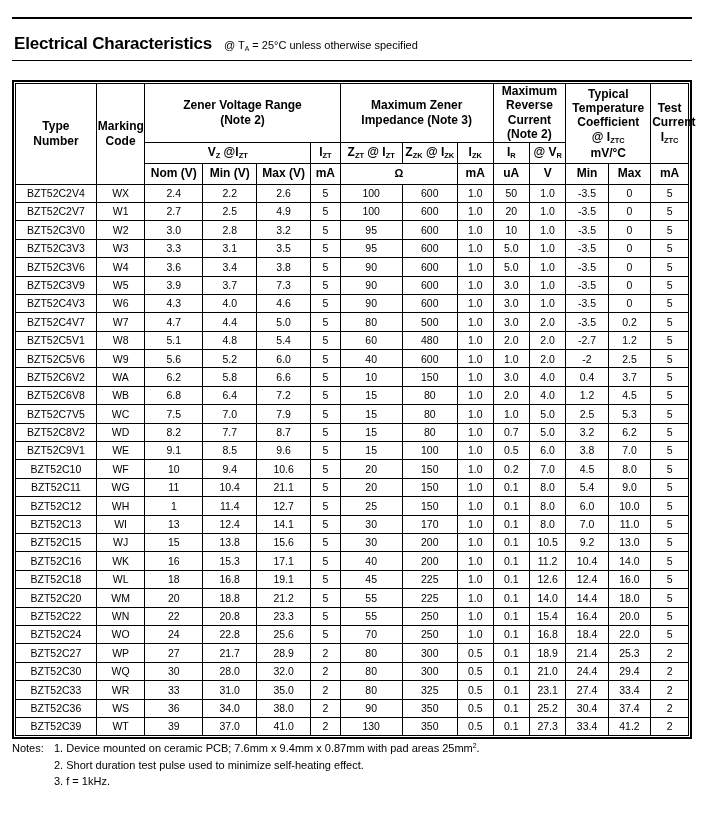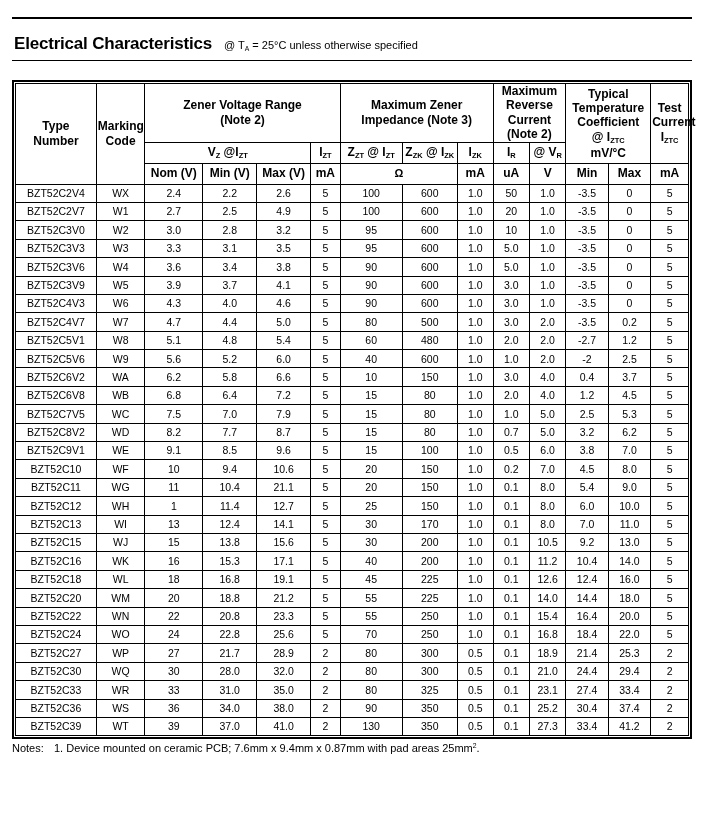--- a/index.html
+++ b/index.html
@@ -200,21 +200,21 @@
     <td>-3.5</td>
     <td>0</td>
     <td>5</td>
   </tr>
 
   <tr>
     <td>BZT52C3V9</td>
     <td>W5</td>
     <td>3.9</td>
     <td>3.7</td>
-    <td>4.1</td>
+    <td>7.3</td>
     <td>5</td>
     <td>90</td>
     <td>600</td>
     <td>1.0</td>
     <td>3.0</td>
     <td>1.0</td>
     <td>-3.5</td>
     <td>0</td>
     <td>5</td>
   </tr>
@@ -627,16 +627,18 @@
     <td>2</td>
   </tr>
 </tbody>
     </table>
   </div>
 
   <div class="notes">
     <span class="notes-label">Notes:</span>
     <div>
       <div class="note-line"><span>1. Device mounted on ceramic PCB; 7.6mm x 9.4mm x 0.87mm with pad areas 25mm</span><sup>2</sup><span>.</span></div>
+      <div class="note-line">2. Short duration test pulse used to minimize self-heating effect.</div>
+      <div class="note-line">3. f = 1kHz.</div>
     </div>
   </div>
 
 </div>
 
 </body></html>

